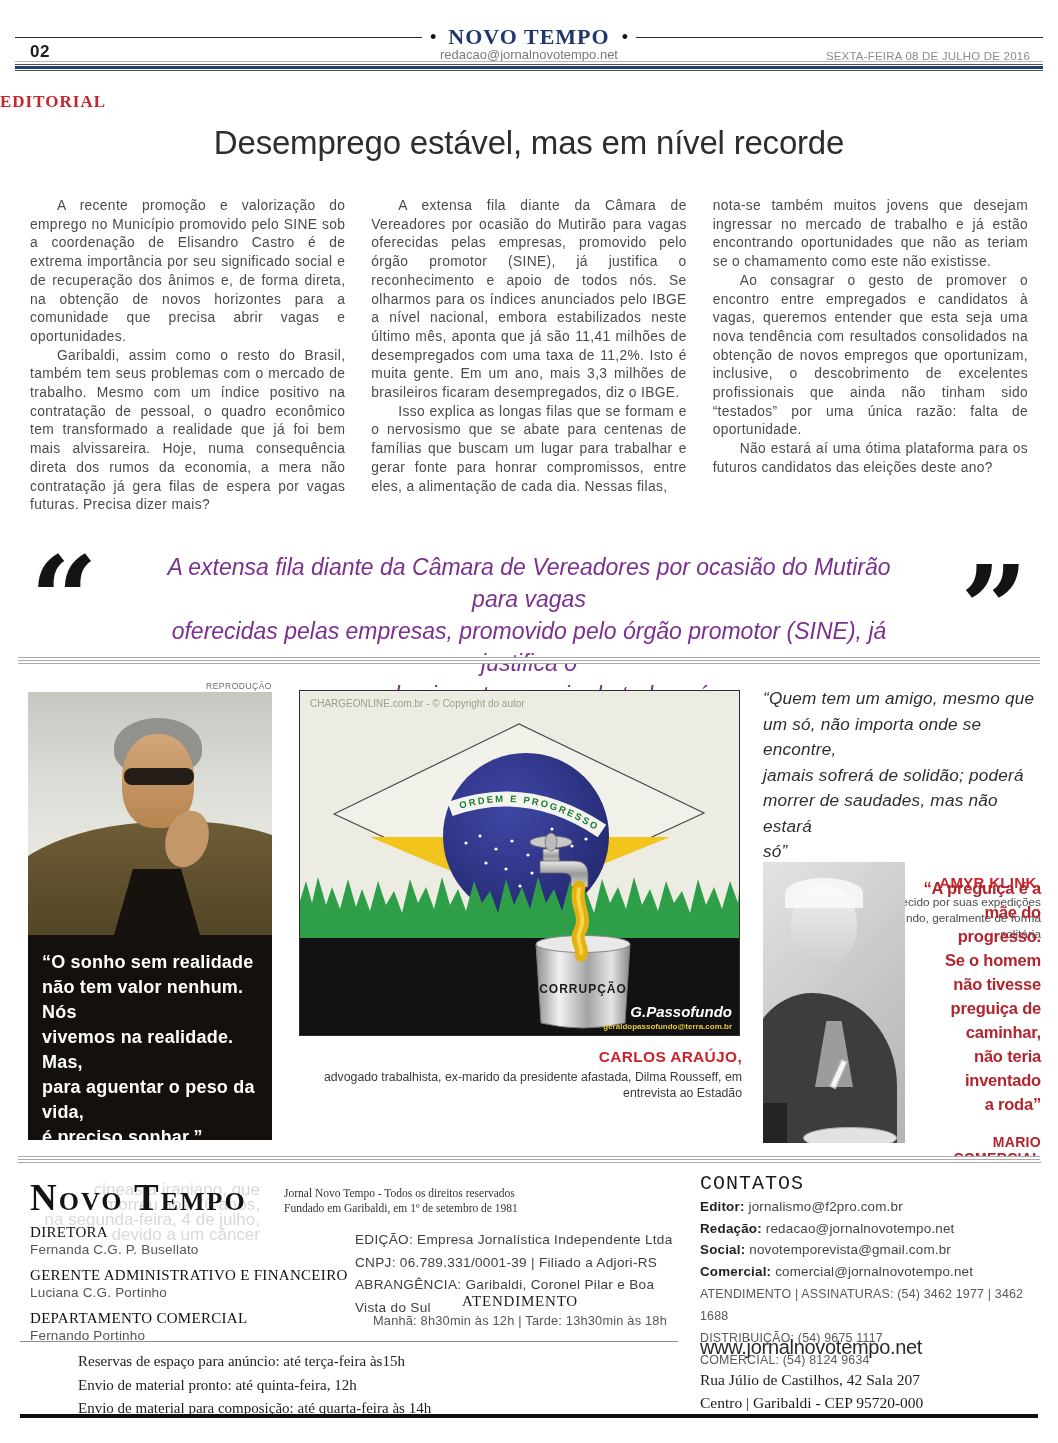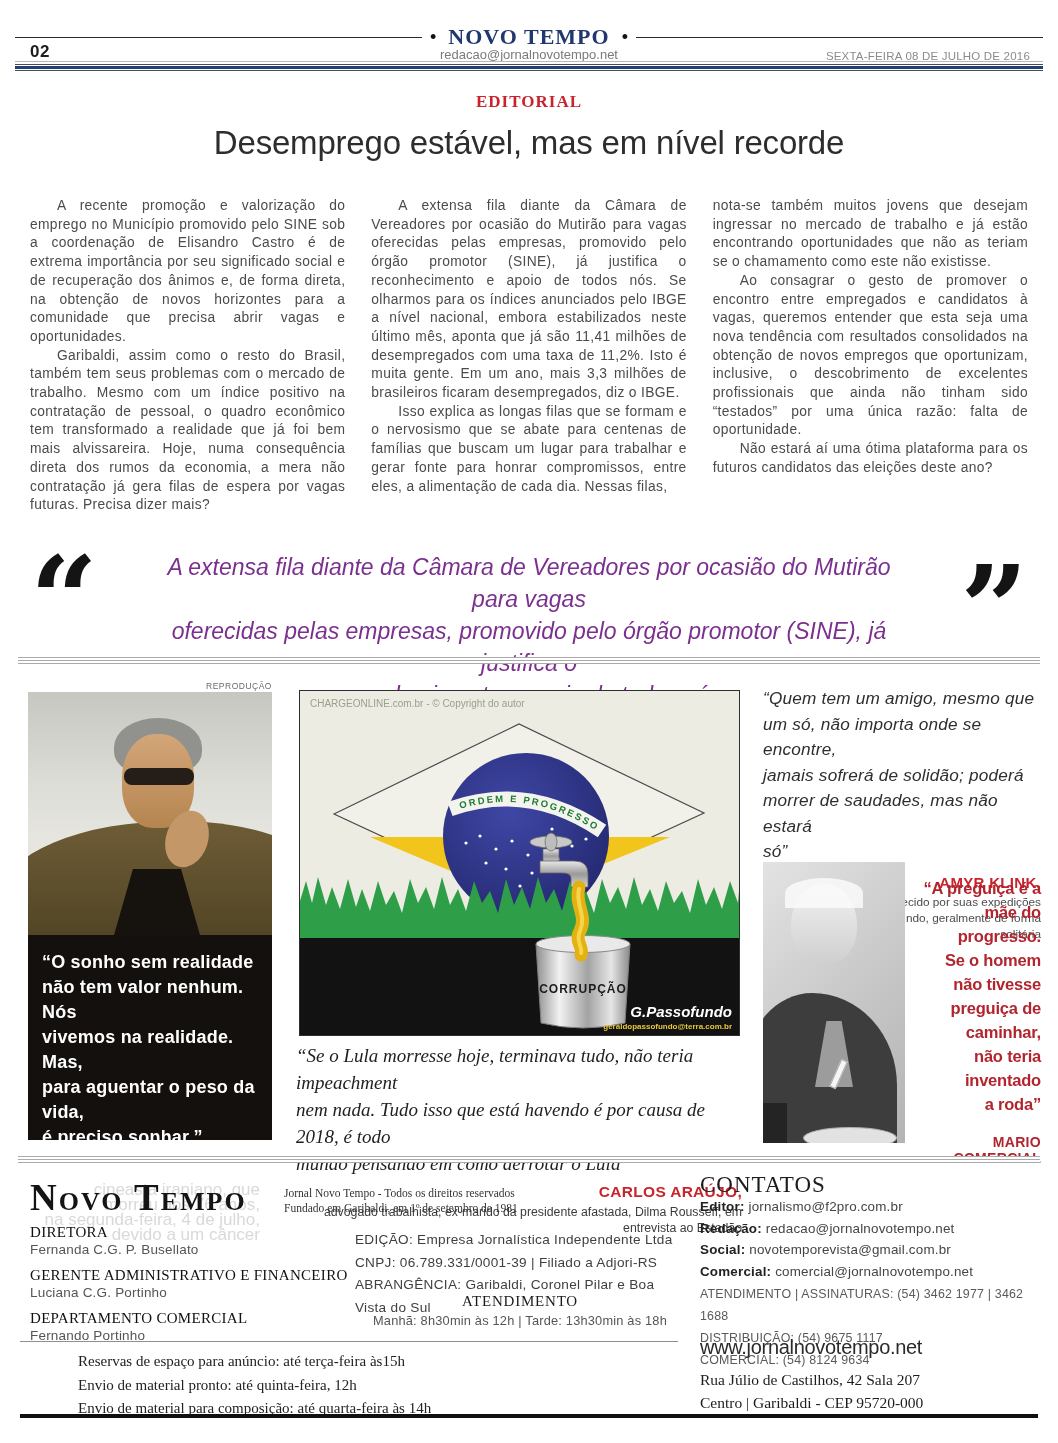--- a/index.html
+++ b/index.html
@@ -16,21 +16,21 @@
   .page-num{left:30px;top:42px;font-size:17px;font-weight:bold;color:#1c1c1c;letter-spacing:.5px;}
   .mast-email{left:0;right:0;top:47px;text-align:center;font-size:13px;color:#7a7a7a;}
   .issue-date{right:28px;top:50px;font-size:11.5px;color:#8b8b8b;letter-spacing:.2px;}
   .thin-rule{top:61px;left:15px;right:15px;height:1px;background:#b9b9b9;}
   .navy-rule{top:64px;left:15px;right:15px;}
   .navy-rule .r1{height:1px;background:#474b5e;}
   .navy-rule .g{height:1px;}
   .navy-rule .r2{height:3px;background:#24406f;}
   .navy-rule .r3{height:1px;background:#474b5e;}
 
-  .kicker{top:92px;left:0;right:0;text-align:center;font-family:"Liberation Serif",serif;
+  .kicker{top:92px;left:0;right:0;font-family:"Liberation Serif",serif;
           font-weight:bold;font-size:17px;color:#c9232b;letter-spacing:1px;}
   .headline{top:124px;left:0;right:0;text-align:center;font-size:33px;color:#2d2d2f;letter-spacing:-.2px;}
 
   
   .columns{top:197px;left:30px;right:30px;display:flex;gap:26px;}
   .col{flex:1;text-align:justify;font-size:13.8px;line-height:18.7px;color:#4b4b4d;letter-spacing:.35px;}
   .col p{margin:0;}
   .col p.ind{text-indent:27px;}
 
   
@@ -108,21 +108,21 @@
      font-variant:small-caps;letter-spacing:2px;color:#141414;}
   .f-tag{left:240px;top:1186px;font-family:"Liberation Serif",serif;font-size:11.5px;color:#333;line-height:15px;margin-left:44px;}
   .f-staff{left:30px;top:1224px;width:320px;}
   .f-role{font-family:"Liberation Serif",serif;font-size:15px;color:#111;letter-spacing:.3px;}
   .f-name{font-size:13.5px;color:#555;margin:1px 0 10px 0;letter-spacing:.2px;}
   .f-info{left:355px;top:1229px;width:330px;font-size:13.6px;color:#3f3f41;line-height:22.5px;letter-spacing:.3px;}
   .f-atend-t{left:355px;top:1293px;width:330px;text-align:center;font-family:"Liberation Serif",serif;
      font-size:15px;color:#1b1b1b;letter-spacing:.8px;}
   .f-atend-h{left:355px;top:1313px;width:330px;text-align:center;font-size:12.8px;color:#555;letter-spacing:.2px;}
   .f-line-mid{left:20px;top:1341px;width:658px;height:1px;background:#8f8f8f;}
-  .f-contatos-t{left:700px;top:1172px;font-family:Liberation Serif, serif;font-size:23px;
+  .f-contatos-t{left:700px;top:1172px;font-family:Liberation Mono, monospace;font-size:20px;
      color:#1b1b1b;letter-spacing:1px;}
   .f-contacts{left:700px;top:1196px;width:340px;font-size:13.4px;line-height:21.5px;color:#454545;letter-spacing:.2px;}
   .f-contacts b{color:#222;}
   .f-phones{left:700px;top:1283px;width:340px;font-size:12.4px;line-height:22px;color:#5a5a5a;letter-spacing:.2px;}
   .f-site{left:700px;top:1336px;font-size:20px;color:#2a2a2a;letter-spacing:-.3px;}
   .f-addr{left:700px;top:1368px;font-family:"Liberation Serif",serif;font-size:15.5px;color:#1c1c1c;line-height:23px;}
   .f-deadlines{left:30px;top:1350px;font-family:"Liberation Serif",serif;font-size:15px;color:#222;line-height:23.5px;margin-left:48px;}
   .f-black-rule{left:20px;right:20px;top:1414px;height:4px;background:#101010;}
 
   svg text{font-family:"Liberation Sans",sans-serif;}
@@ -260,23 +260,20 @@
       <ellipse cx="283" cy="253" rx="47" ry="8.5" fill="#e9e9e9" stroke="#8a8a8a" stroke-width="1"></ellipse>
       <path d="M 279,196 C 274,214 288,224 280,240 C 274,250 284,256 281,264" fill="none" stroke="#e4b112" stroke-width="13" stroke-linecap="round"></path>
       <path d="M 279,198 C 275,214 287,224 280,240 C 275,250 283,256 281,262" fill="none" stroke="#f7d54b" stroke-width="4" stroke-linecap="round"></path>
       <text x="283" y="302" text-anchor="middle" font-size="12" font-weight="bold" fill="#1c1c1c" letter-spacing="1">CORRUPÇÃO</text>
       <text x="432" y="326" text-anchor="end" font-size="15" font-weight="bold" font-style="italic" fill="#ffffff">G.Passofundo</text>
       <text x="432" y="338" text-anchor="end" font-size="8" font-weight="bold" fill="#e8c83c">geraldopassofundo@terra.com.br</text>
     </svg>
   </div>
 
   <div class="abs araujo">
-    <div class="araujo-quote">“Se o Lula morresse hoje, terminava tudo, não teria impeachment
-nem nada. Tudo isso que está havendo é por causa de 2018, é todo
-mundo pensando em como derrotar o Lula”</div>
     <div class="red-name">CARLOS ARAÚJO,</div>
     <div class="attr-desc">advogado trabalhista, ex-marido da presidente afastada, Dilma Rousseff, em entrevista ao Estadão</div>
   </div>
 
   <div class="abs klink">
     <div class="klink-quote">“Quem tem um amigo, mesmo que
 um só, não importa onde se encontre,
 jamais sofrerá de solidão; poderá
 morrer de saudades, mas não estará
 só”</div>

